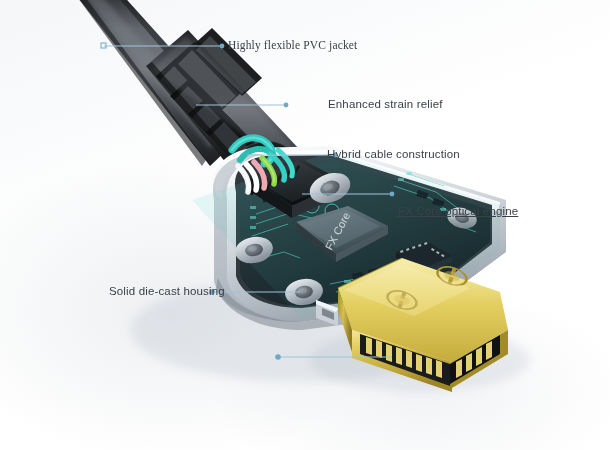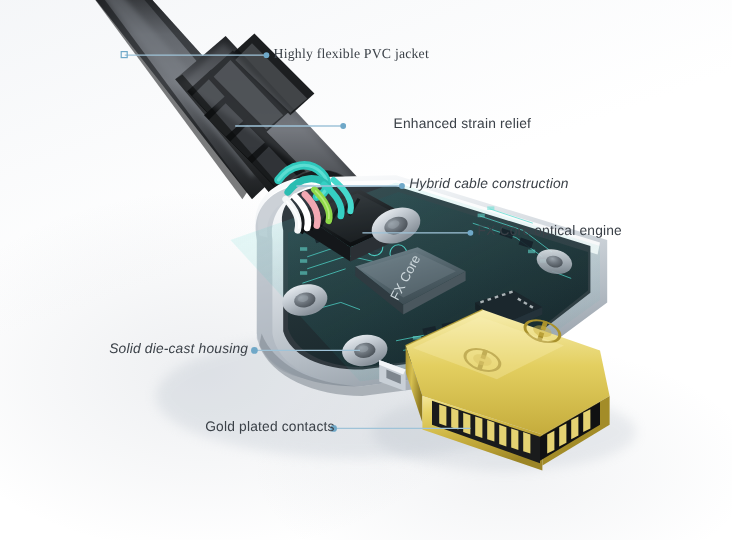--- a/index.html
+++ b/index.html
@@ -418,18 +418,17 @@
       <circle cx="286" cy="105" r="2.4"></circle>
       <circle cx="335" cy="155" r="2.4"></circle>
       <circle cx="392" cy="194" r="2.4"></circle>
       <circle cx="212" cy="292" r="2.8"></circle>
       <circle cx="278" cy="357" r="2.8"></circle>
     </g>
   </svg>
 
   <div class="label" style="left:228px;top:38px;font-family:Liberation Serif, serif;">Highly flexible PVC jacket</div>
   <div class="label" style="left:292px;top:97px;margin-left:36px;">Enhanced strain relief</div>
-  <div class="label" style="left:341px;top:147px;font-style:italic;">Hybrid cable construction</div>
-  <div class="label" style="left:398px;top:186px;">FX Core optical engine</div>
-  <div class="label" style="left:91px;top:284px;font-style:italic;">Solid die-cast housing</div>
-  <div class="label" style="left:171px;top:349px;">Gold plated contacts</div>
+  <div class="label" style="left:327px;top:147px;">Hybrid cable construction</div>
+  <div class="label" style="left:398px;top:204px;text-decoration:underline;">FX Core optical engine</div>
+  <div class="label" style="left:109px;top:284px;">Solid die-cast housing</div>
 
 </div>
 
 </body></html>

